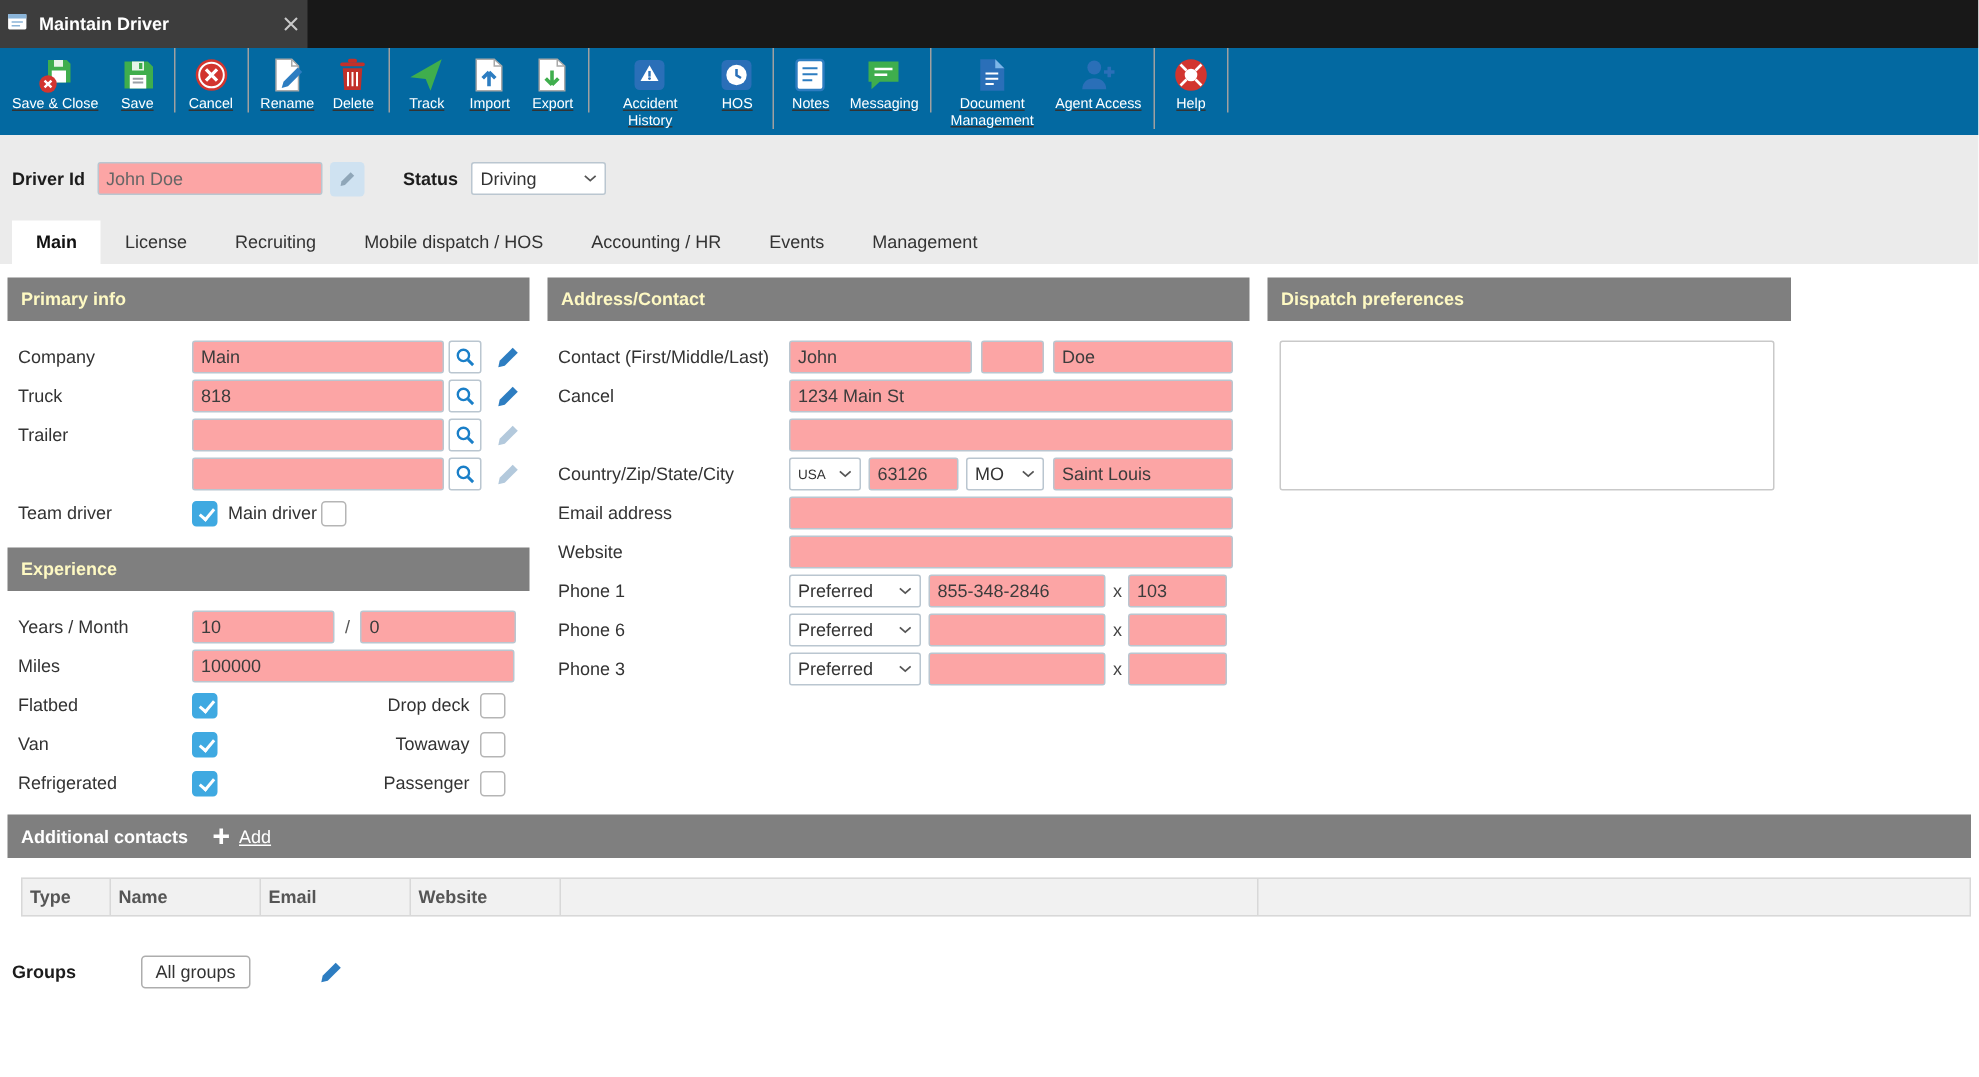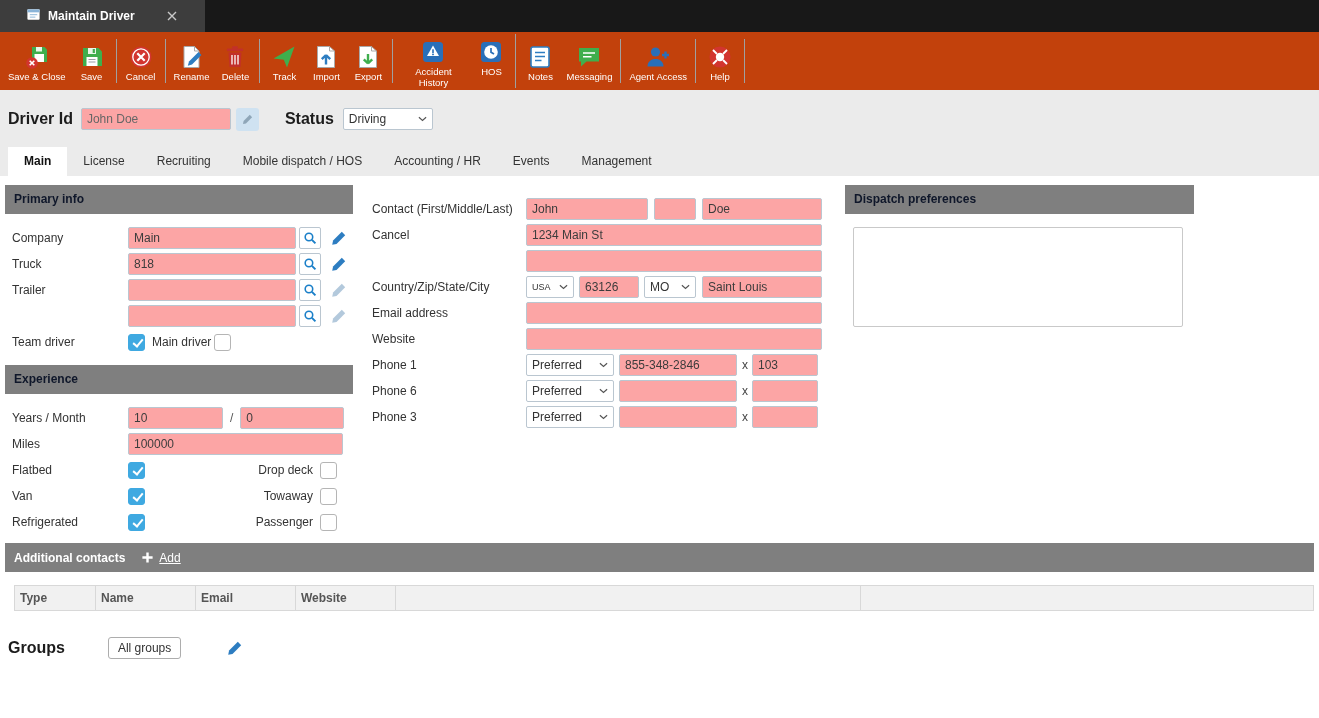--- a/index.html
+++ b/index.html
@@ -1,49 +1,49 @@
 <!DOCTYPE html>
 <html><head>
 <meta charset="utf-8">
 <style>
   * { margin:0; padding:0; box-sizing:border-box; }
   html,body { width:1319px; height:718px; }
   body { font-family:"Liberation Sans",sans-serif; background:#fff; position:relative; overflow:hidden; font-size:12px; color:#333; }
 
   
   .titlebar { position:absolute; left:0; top:0; width:100%; height:32px; background:#181818; display:flex; }
-  .doc-tab { width:205px; height:32px; background:#3d3d3d; display:flex; align-items:center; gap:7px; padding:0 26px; cursor:default; }
+  .doc-tab { width:205px; height:32px; background:#3d3d3d; display:flex; align-items:center; gap:7px; padding:0 4px; cursor:default; }
   .tab-title { color:#fff; font-size:12px; font-weight:bold; flex:1; white-space:nowrap; }
   .tab-close { display:flex; align-items:center; cursor:pointer; padding:2px; }
 
   
-  .toolbar { position:absolute; left:0; top:32px; width:100%; height:58px; background:#c2410c; display:flex; align-items:center; }
+  .toolbar { position:absolute; left:0; top:32px; width:100%; height:58px; background:#0369a1; display:flex; align-items:flex-start;text-decoration:underline; }
   .tb-group { display:flex; align-items:stretch; border-right:1px solid #a0a0a0; padding:0 3px; }
   .tb-btn { display:flex; flex-direction:column; align-items:center; padding:5px 5px 0; min-width:42px; cursor:pointer; }
   .tb-ico, .tb-ico svg { width:26px; height:26px; display:block; }
   .tb-lbl { margin-top:1px; color:#fff; font-size:9.5px; line-height:1.18; text-align:center; max-width:64px; }
 
   
   .subheader { position:absolute; left:0; top:90px; width:100%; height:86px; background:#ebebeb; }
   .idrow { position:absolute; left:8px; top:17px; display:flex; align-items:center; height:24px; }
-  .lb { font-size:16px; font-weight:bold; color:#1c1c1c; white-space:nowrap; }
+  .lb { font-size:12px; font-weight:bold; color:#1c1c1c; white-space:nowrap; }
   .fld { height:22px; border:1px solid #bac6d0; border-radius:2px; background:#fca5a5; font-family:inherit; font-size:12px; color:#3c3c3c; padding:0 5px; outline:none; }
   .id-fld { width:150px; margin-left:8px; color:#666; }
   .id-edit { width:23px; height:23px; background:#cfe2f1; border-radius:3px; margin-left:5px; display:flex; align-items:center; justify-content:center; cursor:pointer; }
   .status-lb { margin-left:26px; }
   .sel { height:22px; border:1px solid #bac6d0; border-radius:2px; background:#fff; display:flex; align-items:center; justify-content:space-between; padding:0 5px; font-size:12px; color:#333; cursor:pointer; }
   .status-sel { width:90px; margin-left:9px; }
   .tabs { position:absolute; left:0; bottom:0; display:flex; padding-left:8px; height:29px; }
   .tab { padding:0 16px; line-height:29px; font-size:12px; color:#333; cursor:pointer; white-space:nowrap; }
   .tab.active { background:#fff; font-weight:bold; color:#111; }
 
   
   .content { position:absolute; left:0; top:176px; width:100%; bottom:0; background:#fff; }
   .panel { position:absolute; }
-  .panel-h { height:29px; background:#7f7f7f; color:#0f172a; font-size:12px; font-weight:bold; line-height:29px; padding:0 9px; }
+  .panel-h { height:29px; background:#7f7f7f; color:#fef9c3; font-size:12px; font-weight:bold; line-height:29px; padding:0 9px; }
   .pbody { padding-top:11px; }
   .prow { display:flex; align-items:center; height:26px; padding-left:7px; font-size:12px; color:#333; }
   .plabel { width:116px; flex:none; }
   .alabel { width:154px; flex:none; }
   #p-primary { left:5px; top:9px; width:348px; }
   #p-experience { left:5px; top:189px; width:348px; }
   #p-address { left:365px; top:9px; width:468px; }
   #p-dispatch { left:845px; top:9px; width:349px; }
   .w168 { width:168px; }
   .searchbtn { width:22px; height:22px; margin-left:3px; background:#fff; border:1px solid #bac6d0; border-radius:2px; display:flex; align-items:center; justify-content:center; cursor:pointer; padding:0; flex:none; }
@@ -225,20 +225,30 @@
             <path d="M7 9h12M7 12.8h8.5" stroke="#fff" stroke-width="1.6"></path>
           </svg>
       </span>
       <span class="tb-lbl">Messaging</span>
     </div>
   </div>
   <div class="tb-group">
     <div class="tb-btn">
       <span class="tb-ico">
         <svg viewBox="0 0 26 26">
+            <path d="M5.5 2.5h10L21.5 8.5v15h-16z" fill="#2a6fb8"></path>
+            <path d="M15.5 2.5v6h6z" fill="#7db6e8"></path>
+            <path d="M9 12h8.5M9 15.5h8.5M9 19h5.5" stroke="#fff" stroke-width="1.4"></path>
+          </svg>
+      </span>
+      <span class="tb-lbl">Document Management</span>
+    </div>
+    <div class="tb-btn">
+      <span class="tb-ico">
+        <svg viewBox="0 0 26 26">
             <circle cx="10.5" cy="8" r="4.6" fill="#2a6fb8"></circle>
             <path d="M2.5 22.5c0-4.8 3.6-7.4 8-7.4s8 2.6 8 7.4z" fill="#2a6fb8"></path>
             <path d="M20.5 7.5v7M17 11h7" stroke="#2a6fb8" stroke-width="2.4"></path>
           </svg>
       </span>
       <span class="tb-lbl">Agent Access</span>
     </div>
   </div>
   <div class="tb-group">
     <div class="tb-btn">
@@ -384,20 +394,21 @@
       <div class="prow">
         <span class="plabel">Refrigerated</span>
         <span class="checkbox" data-checked="true"></span>
         <span class="plabel-r">Passenger</span>
         <span class="checkbox" data-checked="false"></span>
       </div>
     </div>
   </div>
 
   <div class="panel" id="p-address">
+    <div class="panel-h">Address/Contact</div>
     <div class="pbody">
       <div class="prow">
         <span class="alabel">Contact (First/Middle/Last)</span>
         <input class="fld" style="width: 122px;" value="John">
         <input class="fld" style="width: 42px; margin-left: 6px;" value="">
         <input class="fld" style="width: 120px; margin-left: 6px;" value="Doe">
       </div>
       <div class="prow">
         <span class="alabel">Cancel</span>
         <input class="fld" style="width: 296px;" value="1234 Main St">
@@ -478,21 +489,21 @@
   <div class="ac-header">
     <span class="ac-title">Additional contacts</span>
     <span class="add-btn">
       <svg viewBox="0 0 14 14" width="13" height="13">
           <path d="M7 1.5v11M1.5 7h11" stroke="#fff" stroke-width="2.6"></path>
         </svg>
       <span class="add-lbl">Add</span>
     </span>
   </div>
   <div class="ac-thead">
-    <div class="ac-th" style="width:81px">Type</div>
+    <div class="ac-th" style="width:59px">Type</div>
     <div class="ac-th" style="width:100px">Name</div>
     <div class="ac-th" style="width:100px">Email</div>
     <div class="ac-th" style="width:100px">Website</div>
     <div class="ac-th" style="width:465px"></div>
     <div class="ac-th fill-last"></div>
   </div>
 
   <div class="groups-row">
     <span class="lb">Groups</span>
     <button class="g-btn">All groups</button>

